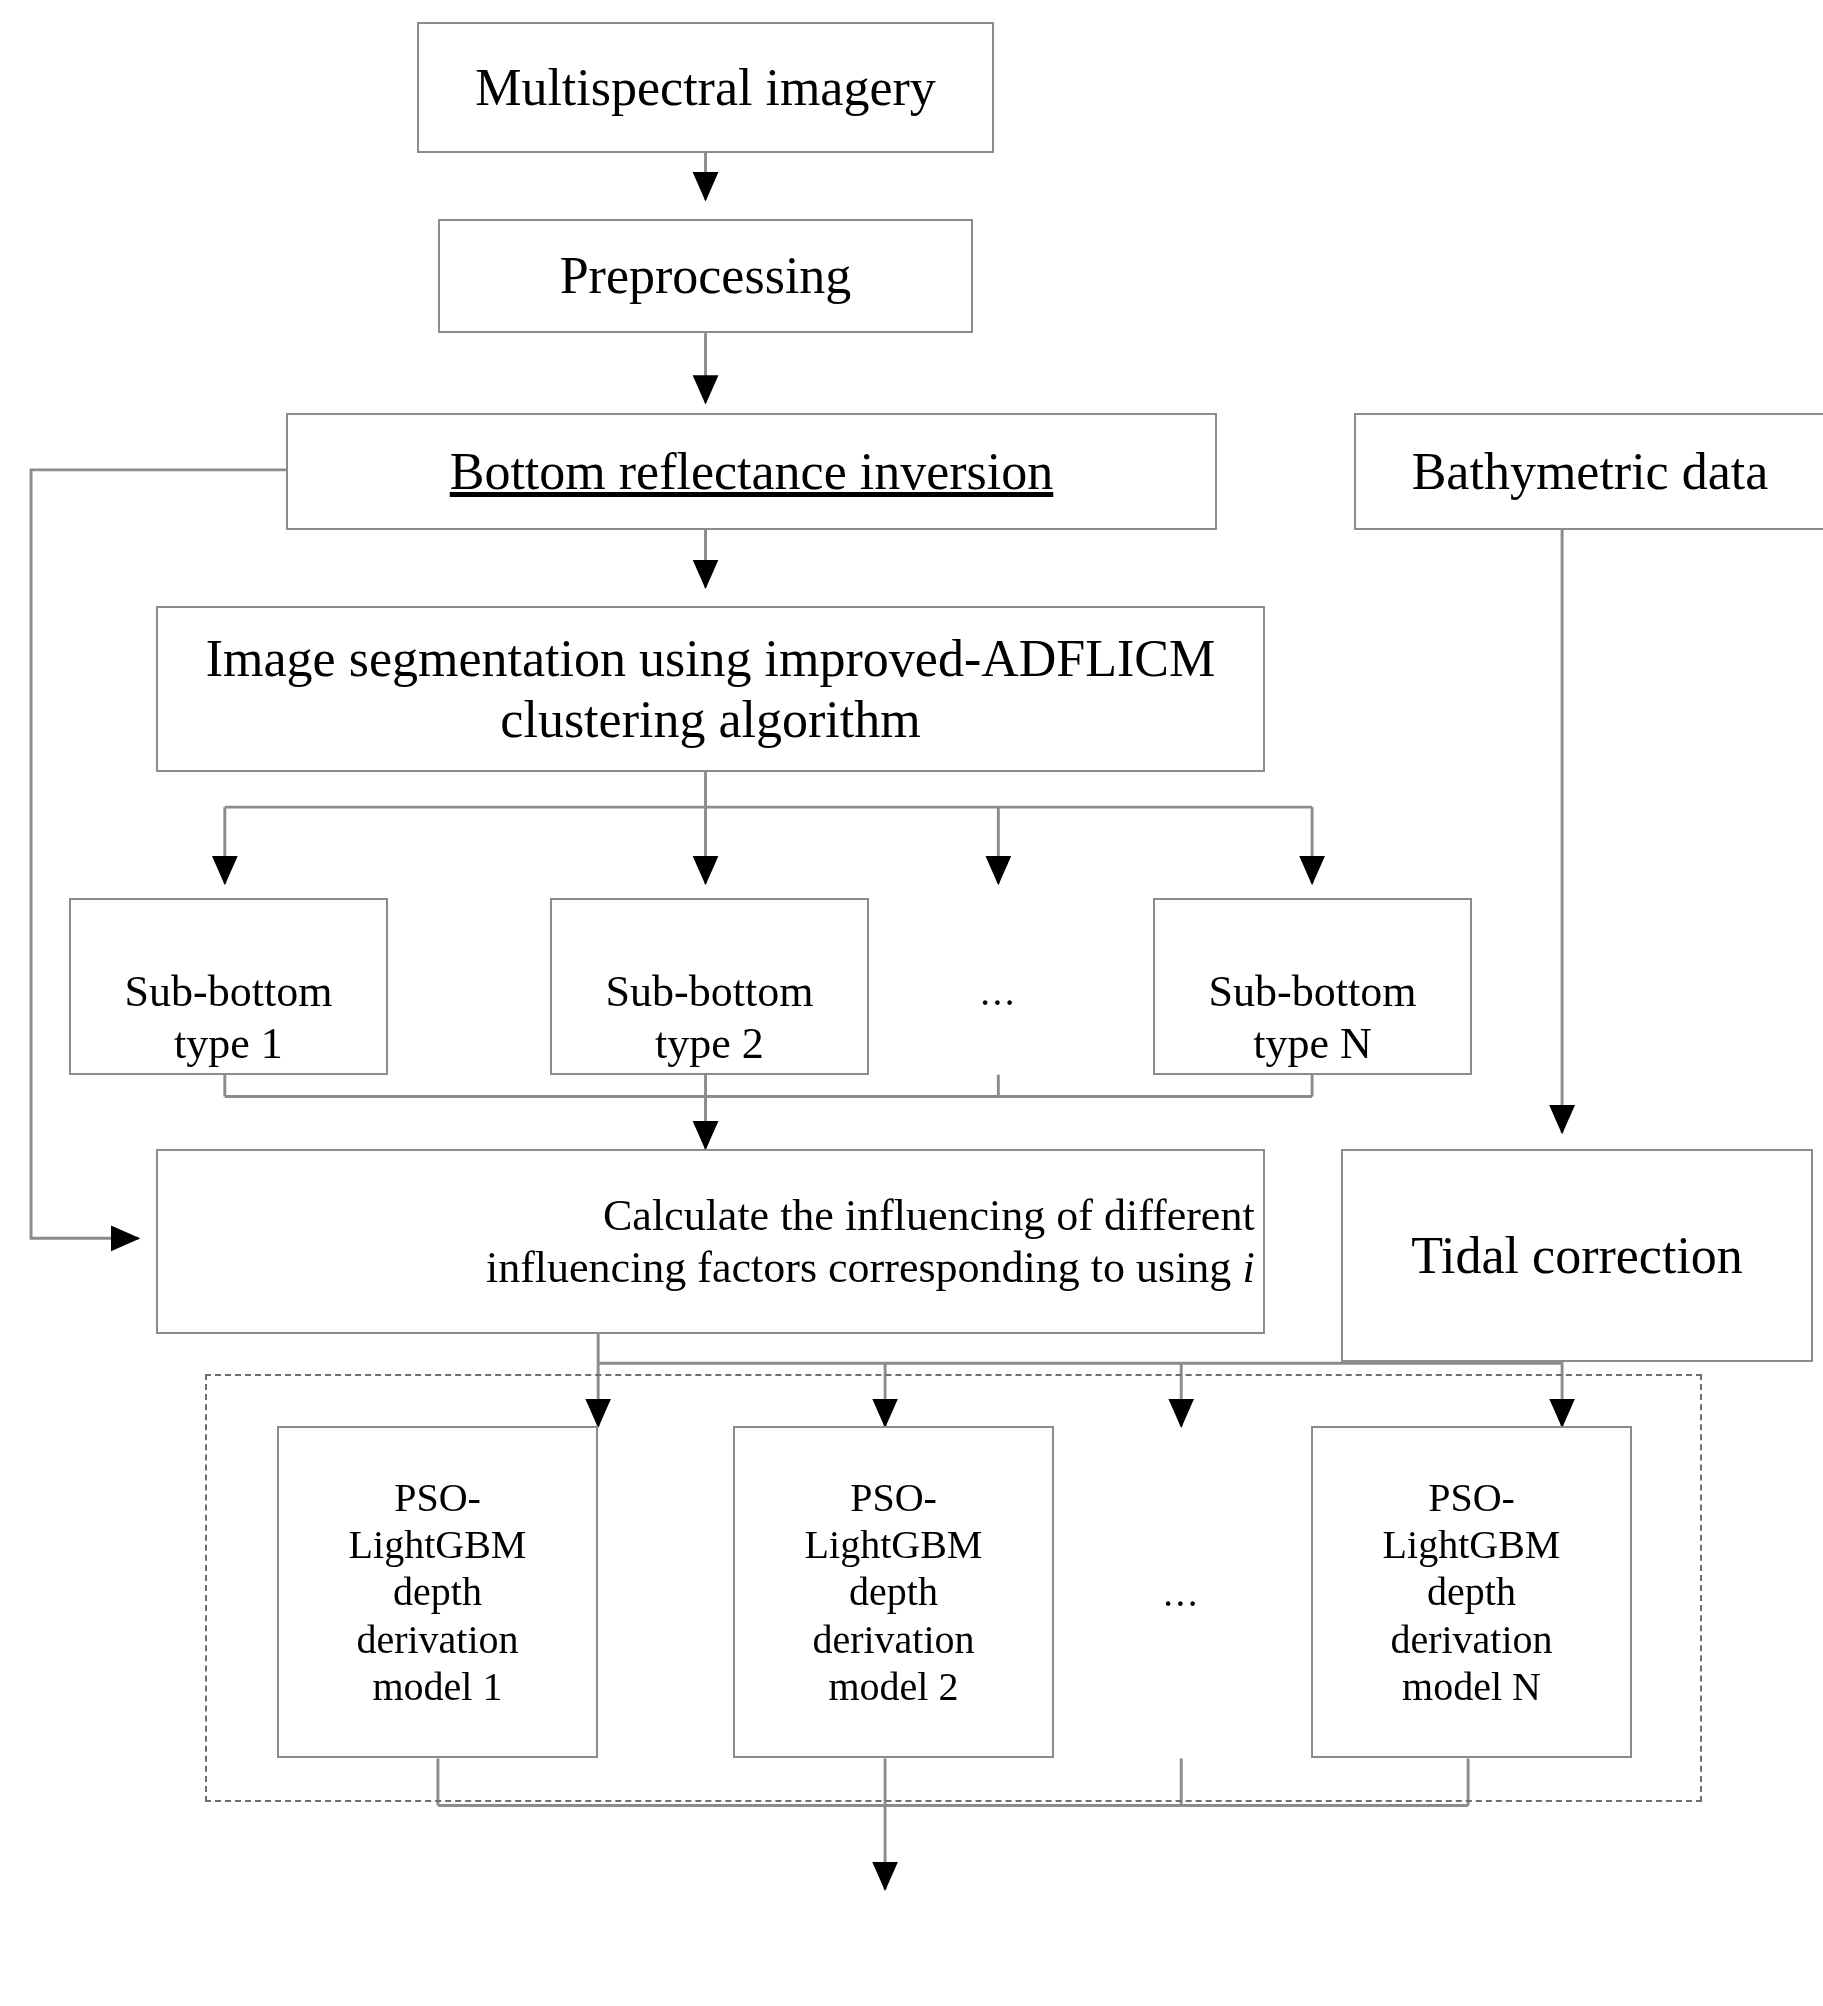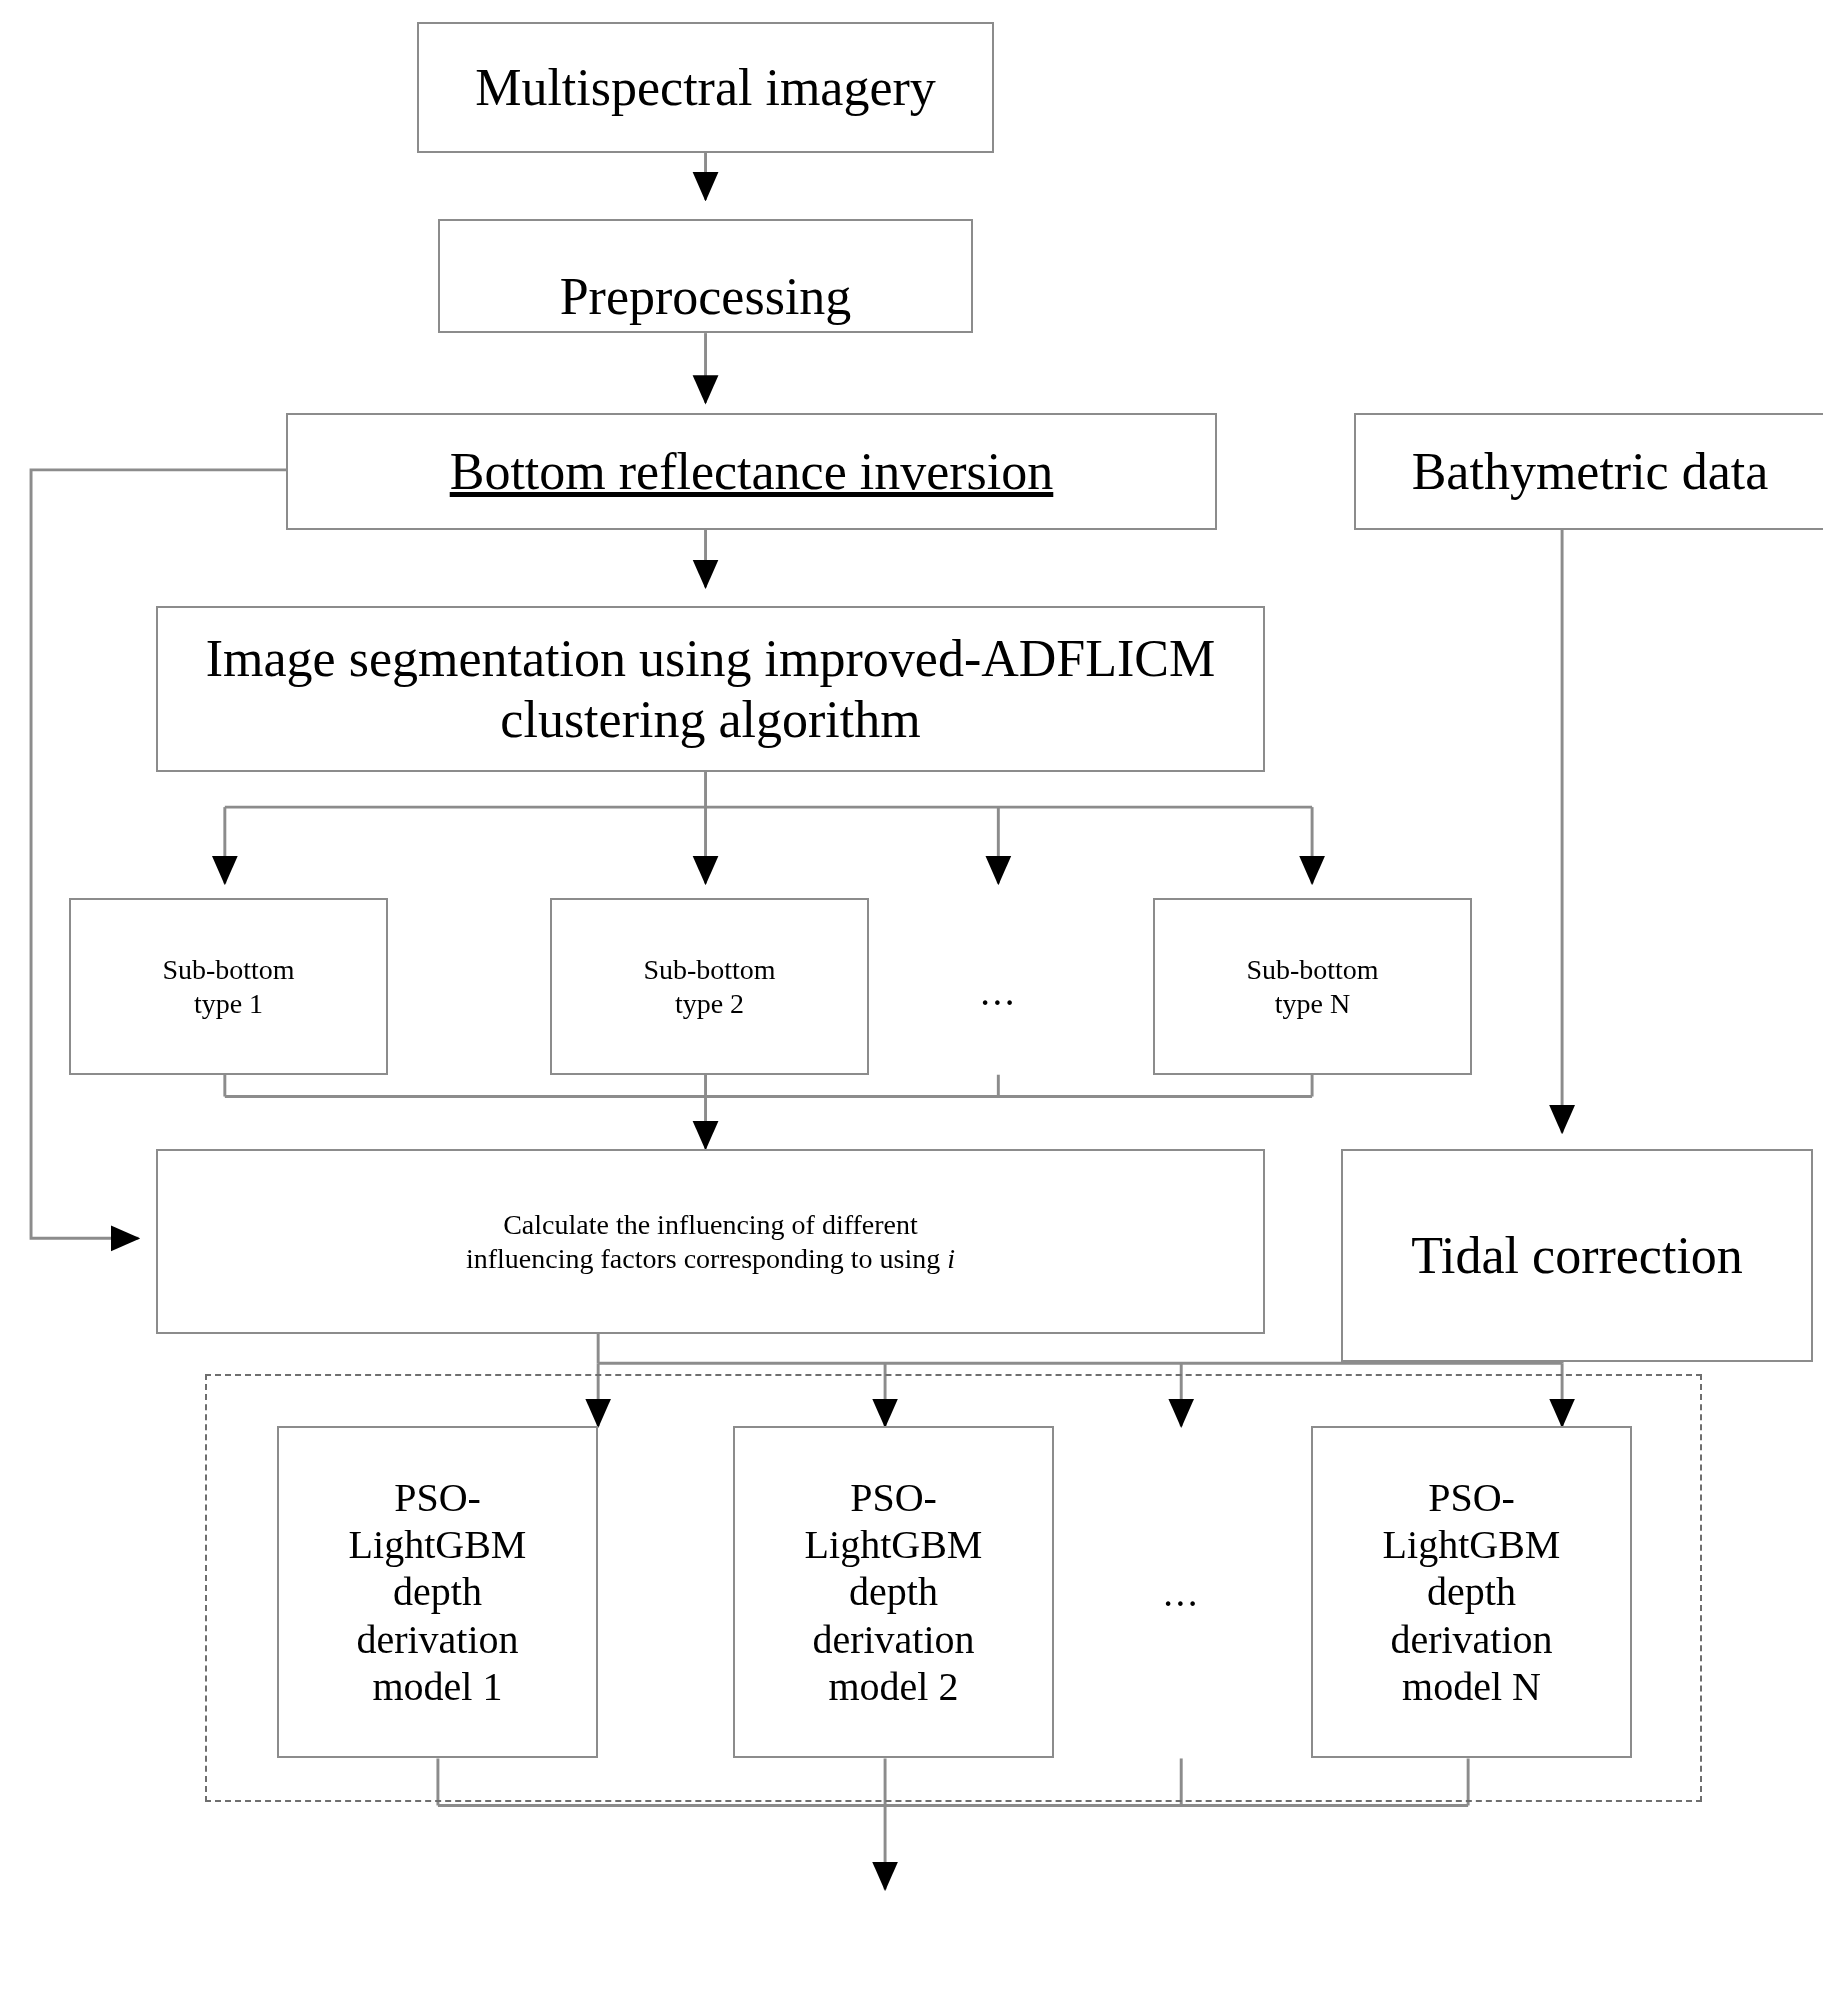--- a/index.html
+++ b/index.html
@@ -34,21 +34,21 @@
     text-align: center;
     color: #000000;
     line-height: 1.18;
     padding: 3.4px 8.4px;
   }
   .node .txt {
     display: block;
     white-space: pre-line;
   }
   .f52 { font-size: 52px; }
-  .f50 { font-size: 28px; }
+  .f50 { font-size: 44px; align-items: flex-end; }
   .f48 { font-size: 40px; }
   .ital { font-style: italic; }
   .dashed-group {
     position: absolute;
     box-sizing: border-box;
     border: 2.5px dashed #6e6e6e;
     background: transparent;
   }
   .ellipsis {
     position: absolute;
@@ -114,21 +114,21 @@
       <path d="M1055,2096 L1055,2252" marker-end="url(#ah)"></path>
     </g>
   </svg>
 
   <div class="dashed-group" style="left:205px; top:1374px; width:1497px; height:428px;"></div>
 
   <div class="node f52" style="left:417px; top:22px; width:577px; height:131px;">
     <span class="txt">Multispectral imagery</span>
   </div>
 
-  <div class="node f52" style="left:438px; top:219px; width:535px; height:114px;align-items:flex-end;">
+  <div class="node f52" style="left:438px; top:219px; width:535px; height:114px;">
     <span class="txt">Preprocessing</span>
   </div>
 
   <div class="node f52" style="left:286px; top:413px; width:931px; height:117px;text-decoration:underline;">
     <span class="txt">Bottom reflectance inversion</span>
   </div>
 
   <div class="node f52" style="left:1326px; top:413px; width:472px; height:117px;margin-left:28px;">
     <span class="txt">Bathymetric data</span>
   </div>

